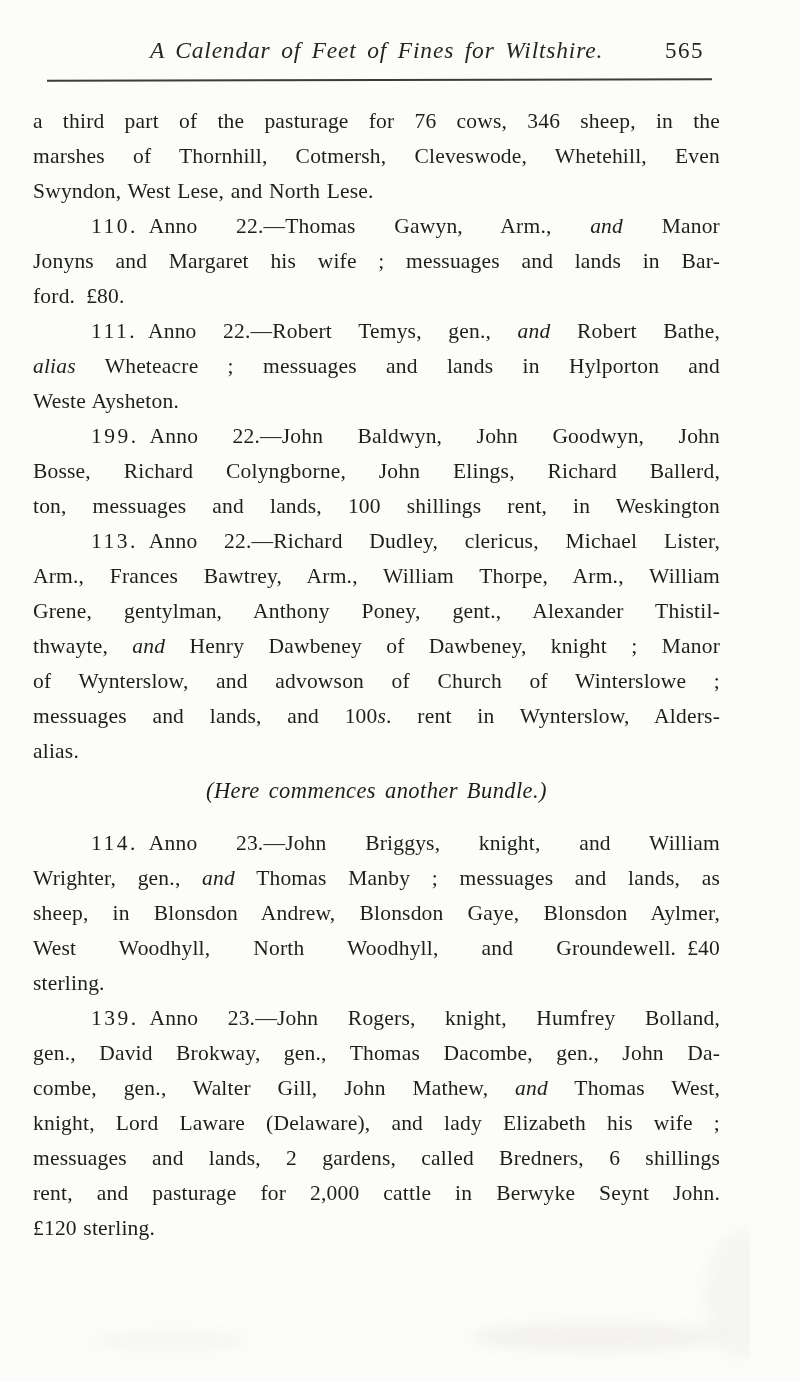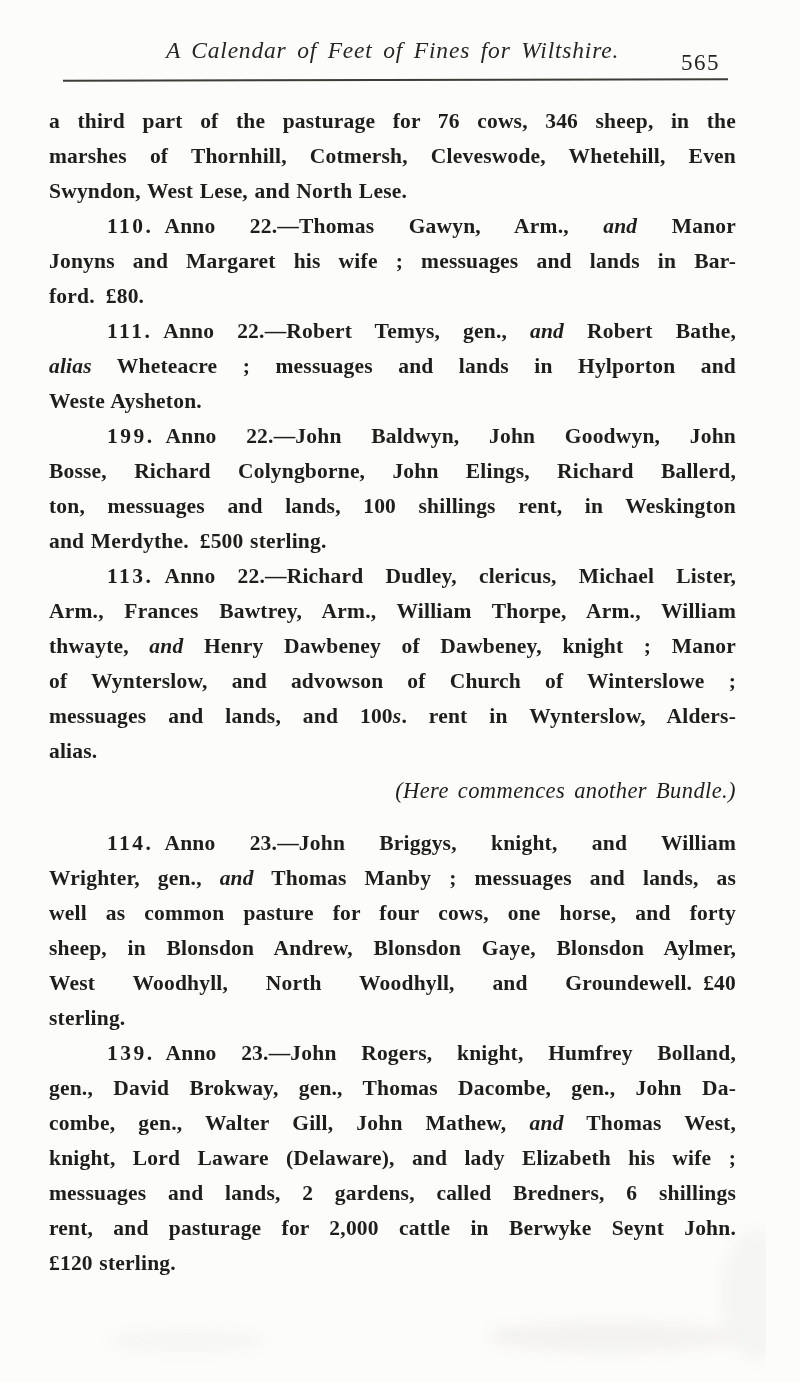--- a/index.html
+++ b/index.html
@@ -9,62 +9,60 @@
     font-family: "Liberation Serif", "DejaVu Serif", serif;
     color: #1e1e1c;
     -webkit-font-smoothing: antialiased;
   }
   .page {
     position: relative;
     box-sizing: border-box;
     width: 750px; height: 1382px;
     padding: 34px 30px 0 33px;
     overflow: hidden;
-    margin-left: 16px;
   }
   .header { position: relative; height: 32px; }
   .title {
     text-align: center;
     font-style: italic;
     font-size: 23.5px;
     line-height: 32px;
     letter-spacing: 0.8px;
     word-spacing: 4px;
     color: #262624;
   }
   .pagenum {
-    position: absolute; right: 16px; top: 16px;
+    position: absolute; right: 16px; top: 4px;
     font-size: 23px; font-style: normal;
     letter-spacing: 1.5px; color: #242422;
   }
   .rule {
     height: 0;
     border-top: 2px solid #3c3c38;
     margin: 13px 8px 0 14px;
     transform: rotate(-0.15deg);
   }
   .bodytext {
     margin-top: 23px;
     font-size: 21.5px;
     line-height: 35px;
   }
   .para { margin: 0; }
   .line {
     text-align: justify;
     letter-spacing: 0.2px;
     word-spacing: 1px;
     white-space: nowrap;
-    font-weight: bold;
   }
   .line.fill { text-align-last: justify; white-space: normal; }
   .line.indent { padding-left: 58px; }
   .it { font-style: italic; }
   .num { letter-spacing: 2.5px; }
   .note {
-    text-align: right;
+    text-align: center;
     font-style: italic;
     font-size: 22.5px;
     line-height: 35px;
     margin: 4px 0 18px 0;
     letter-spacing: 0.4px;
     word-spacing: 3px;
   }
   .smudge {
     position: absolute;
     background: rgba(70, 68, 60, 0.05);
@@ -98,35 +96,34 @@
       </div>
       <div class="para">
         <div class="line fill indent"><span class="num">111.</span><span> Anno 22.—Robert Temys, gen., </span><span class="it">and</span><span> Robert Bathe,</span></div>
         <div class="line fill"><span class="it">alias</span><span> Wheteacre ; messuages and lands in Hylporton and</span></div>
         <div class="line"><span>Weste Aysheton.</span></div>
       </div>
       <div class="para">
         <div class="line fill indent"><span class="num">199.</span><span> Anno 22.—John Baldwyn, John Goodwyn, John</span></div>
         <div class="line fill"><span>Bosse, Richard Colyngborne, John Elings, Richard Ballerd,</span></div>
         <div class="line fill"><span>ton, messuages and lands, 100 shillings rent, in Weskington</span></div>
-        <div class="line"><span>and Merdythe. £500 sterling.</span></div>
       </div>
       <div class="para">
         <div class="line fill indent"><span class="num">113.</span><span> Anno 22.—Richard Dudley, clericus, Michael Lister,</span></div>
         <div class="line fill"><span>Arm., Frances Bawtrey, Arm., William Thorpe, Arm., William</span></div>
+        <div class="line fill"><span>Grene, gentylman, Anthony Poney, gent., Alexander Thistil-</span></div>
         <div class="line fill"><span>thwayte, </span><span class="it">and</span><span> Henry Dawbeney of Dawbeney, knight ; Manor</span></div>
         <div class="line fill"><span>of Wynterslow, and advowson of Church of Winterslowe ;</span></div>
         <div class="line fill"><span>messuages and lands, and 100</span><span class="it">s</span><span>. rent in Wynterslow, Alders-</span></div>
         <div class="line"><span>alias.</span></div>
       </div>
       <div class="note">(Here commences another Bundle.)</div>
       <div class="para">
         <div class="line fill indent"><span class="num">114.</span><span> Anno 23.—John Briggys, knight, and William</span></div>
         <div class="line fill"><span>Wrighter, gen., </span><span class="it">and</span><span> Thomas Manby ; messuages and lands, as</span></div>
-        <div class="line fill"><span>well as common pasture for four cows, one horse, and forty</span></div>
         <div class="line fill"><span>sheep, in Blonsdon Andrew, Blonsdon Gaye, Blonsdon Aylmer,</span></div>
         <div class="line fill"><span>West Woodhyll, North Woodhyll, and Groundewell. £40</span></div>
         <div class="line"><span>sterling.</span></div>
       </div>
       <div class="para">
         <div class="line fill indent"><span class="num">139.</span><span> Anno 23.—John Rogers, knight, Humfrey Bolland,</span></div>
         <div class="line fill"><span>gen., David Brokway, gen., Thomas Dacombe, gen., John Da-</span></div>
         <div class="line fill"><span>combe, gen., Walter Gill, John Mathew, </span><span class="it">and</span><span> Thomas West,</span></div>
         <div class="line fill"><span>knight, Lord Laware (Delaware), and lady Elizabeth his wife ;</span></div>
         <div class="line fill"><span>messuages and lands, 2 gardens, called Bredners, 6 shillings</span></div>

